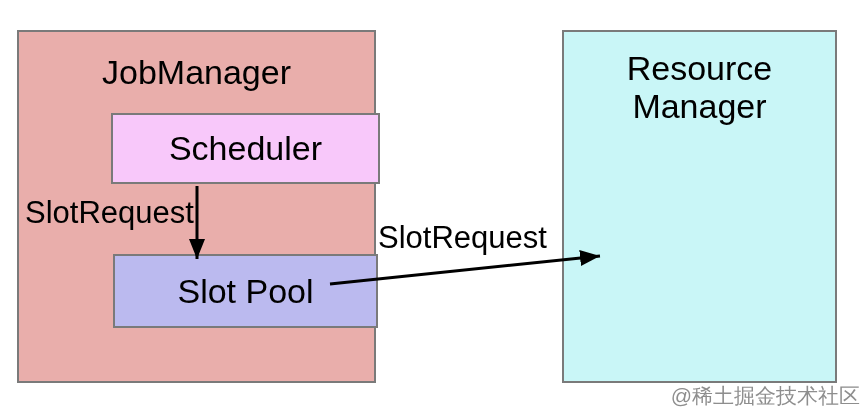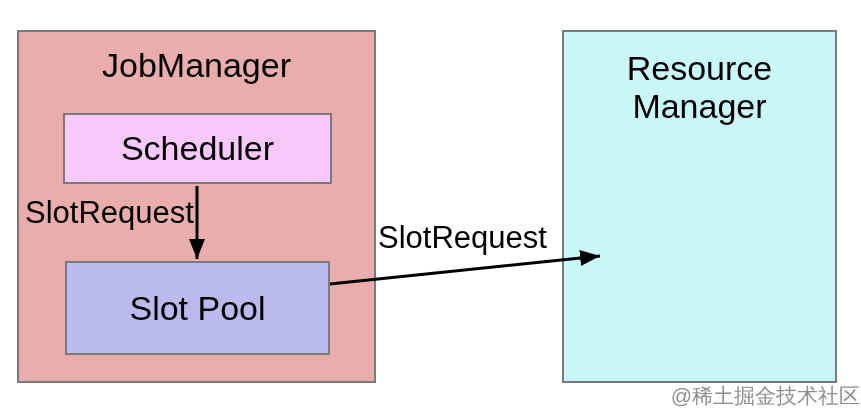--- a/index.html
+++ b/index.html
@@ -30,21 +30,21 @@
   }
   .resource-manager {
     left: 562px;
     top: 30px;
     width: 275px;
     height: 353px;
     background: var(--resource_manager_fill, #c9f6f7);
   }
   .box-title {
     width: 100%;
-    padding-top: 14px;
+    padding-top: 21px;
     text-align: center;
     font-size: 34px;
     line-height: 1.13;
     color: #000;
   }
   .rm-title {
     padding-top: 9px;
     margin: 8px auto;
     width: 180px;
   }
@@ -52,33 +52,34 @@
     position: absolute;
     border: 2px solid var(--box_border, #7a7a7a);
     box-sizing: border-box;
     display: flex;
     align-items: center;
     justify-content: center;
     text-align: center;
     font-size: 34px;
     line-height: 1.13;
     color: #000;
+    margin-left: 48px;
   }
   .scheduler {
     left: 63px;
     top: 113px;
     width: 269px;
     height: 71px;
     background: var(--scheduler_fill, #f8c8fa);
   }
   .slot-pool {
     left: 65px;
-    top: 261px;
+    top: 254px;
     width: 265px;
-    height: 94px;
+    height: 74px;
     background: var(--slot_pool_fill, #bbbaef);
   }
   .slot-manager {
     left: 604px;
     top: 168px;
     width: 194px;
     height: 152px;
     background: var(--slot_manager_fill, #5ff0f3);
   }
   .slot-manager span { display: inline-block; max-width: 150px; }

